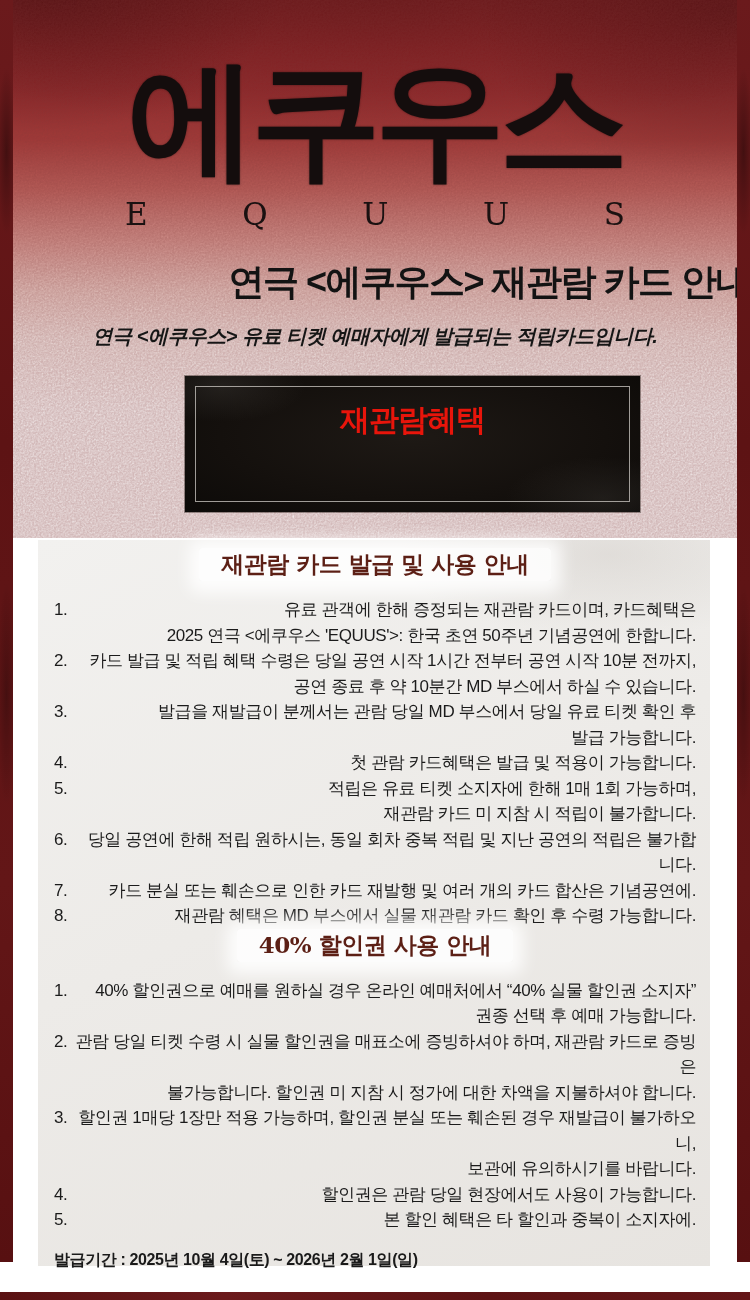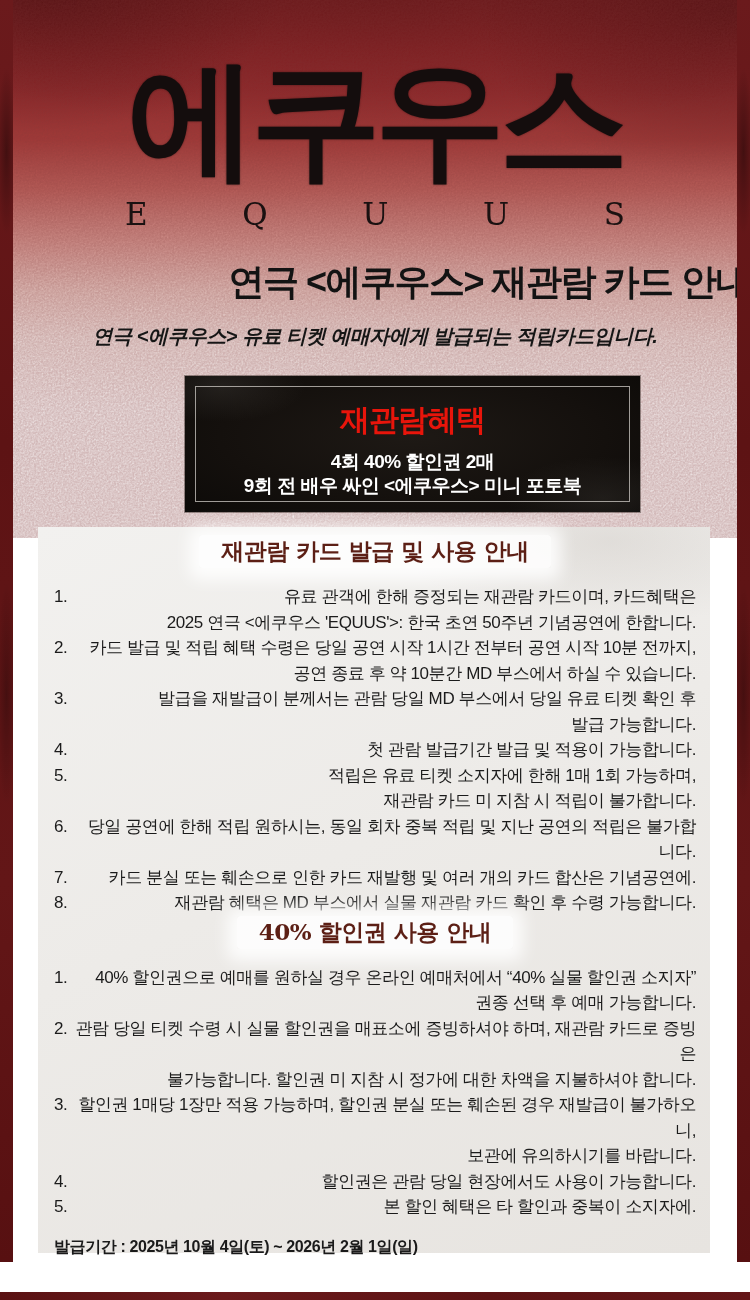--- a/index.html
+++ b/index.html
@@ -73,21 +73,21 @@
   .benefit-heading{
     margin-top:13px;font-size:30px;font-weight:900;letter-spacing:-1px;
     color:#e8150b;
   }
   .benefit-lines{
     margin-top:9px;text-align:center;font-size:19px;font-weight:800;
     letter-spacing:-0.5px;color:#ffffff;line-height:24px;
   }
   
   .card{
-    position:absolute;top:527px;left:38px;width:672px;height:726px;
+    position:absolute;top:540px;left:38px;width:672px;height:726px;
     box-sizing:border-box;padding:8px 14px 0 16px;
     background:
       radial-gradient(ellipse 300px 120px at 85% 2%, rgba(180,172,165,.25), transparent 70%),
       linear-gradient(155deg,#f2f1ef 0%,#edebe8 45%,#e7e4e0 100%);
   }
   .section-heading{
     text-align:center;margin:0 0 16px 0;
     font-family:"DejaVu Serif","Liberation Serif",serif;
     font-size:23px;font-weight:700;letter-spacing:-0.5px;color:#5c1f15;
   }
@@ -128,25 +128,20 @@
         <span>S</span>
       </div>
 
     <div class="hero-title">연극 &lt;에쿠우스&gt; 재관람 카드 안내</div>
 
     <div class="hero-subtitle">연극 &lt;에쿠우스&gt; 유료 티켓 예매자에게 발급되는 적립카드입니다.</div>
 
     <div class="benefit-box">
       <div class="benefit-inner">
         <div class="benefit-heading">재관람혜택</div>
-        <div class="benefit-lines">
-  <div class="plain-line">4회 40% 할인권 2매</div>
-
-  <div class="plain-line">9회 전 배우 싸인 &lt;에쿠우스&gt; 미니 포토북</div>
-</div>
       </div>
     </div>
   </div>
 
   <div class="card">
 
     <div class="section-1">
       <h2 class="section-heading">
         <span class="brush">재관람 카드 발급 및 사용 안내</span>
       </h2>
@@ -164,21 +159,21 @@
   </div>
 
   <div class="list-item">
     <span class="num">3.</span>
     <span class="txt">발급을 재발급이 분께서는 관람 당일 MD 부스에서 당일 유료 티켓 확인 후
 발급 가능합니다.</span>
   </div>
 
   <div class="list-item">
     <span class="num">4.</span>
-    <span class="txt">첫 관람 발급기간 발급 및 적용이 가능합니다.</span>
+    <span class="txt">첫 관람 카드혜택은 발급 및 적용이 가능합니다.</span>
   </div>
 
   <div class="list-item">
     <span class="num">5.</span>
     <span class="txt">적립은 유료 티켓 소지자에 한해 1매 1회 가능하며,
 재관람 카드 미 지참 시 적립이 불가합니다.</span>
   </div>
 
   <div class="list-item">
     <span class="num">6.</span>

